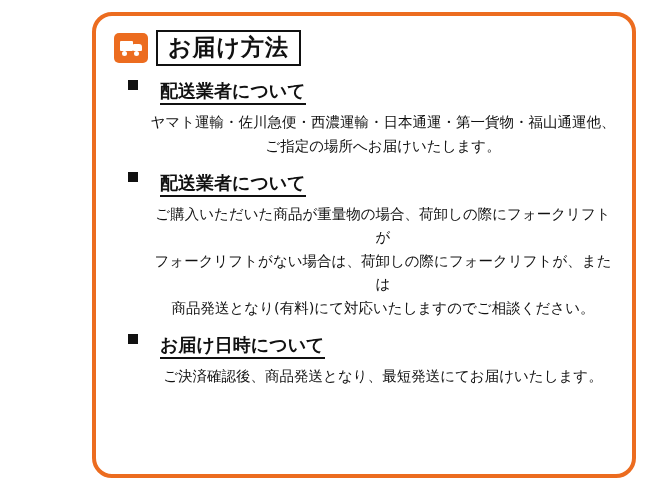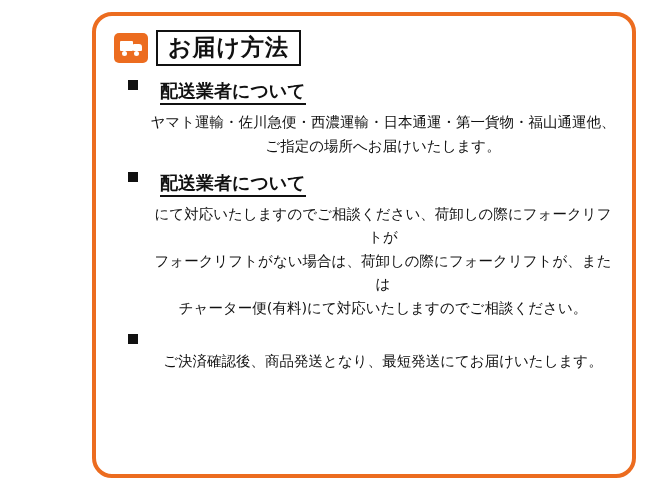--- a/index.html
+++ b/index.html
@@ -154,29 +154,30 @@
           <p>ご指定の場所へお届けいたします。</p>
         </div>
       </div>
 
       <div class="section">
         <div class="sec-head">
           <span class="bullet"></span>
           <span class="sec-title">配送業者について</span>
         </div>
         <div class="sec-body">
-          <p>にて対応いたしますのでご相談ください、荷卸しの際にフォークリフトが</p>
+          <p>ご購入いただいた商品が重量物の場合、荷卸しの際にフォークリフトが</p>
           <p>フォークリフトがない場合は、荷卸しの際にフォークリフトが、または</p>
-          <p>チャーター便(有料)にて対応いたしますのでご相談ください。</p>
+          <p>商品発送となり(有料)にて対応いたしますのでご相談ください。</p>
         </div>
       </div>
 
       <div class="section">
         <div class="sec-head">
           <span class="bullet"></span>
+          <span class="sec-title">お届け日時について</span>
         </div>
         <div class="sec-body">
           <p>ご決済確認後、商品発送となり、最短発送にてお届けいたします。</p>
 
         </div>
       </div>
 
     </div>
   </div>
 </div>

